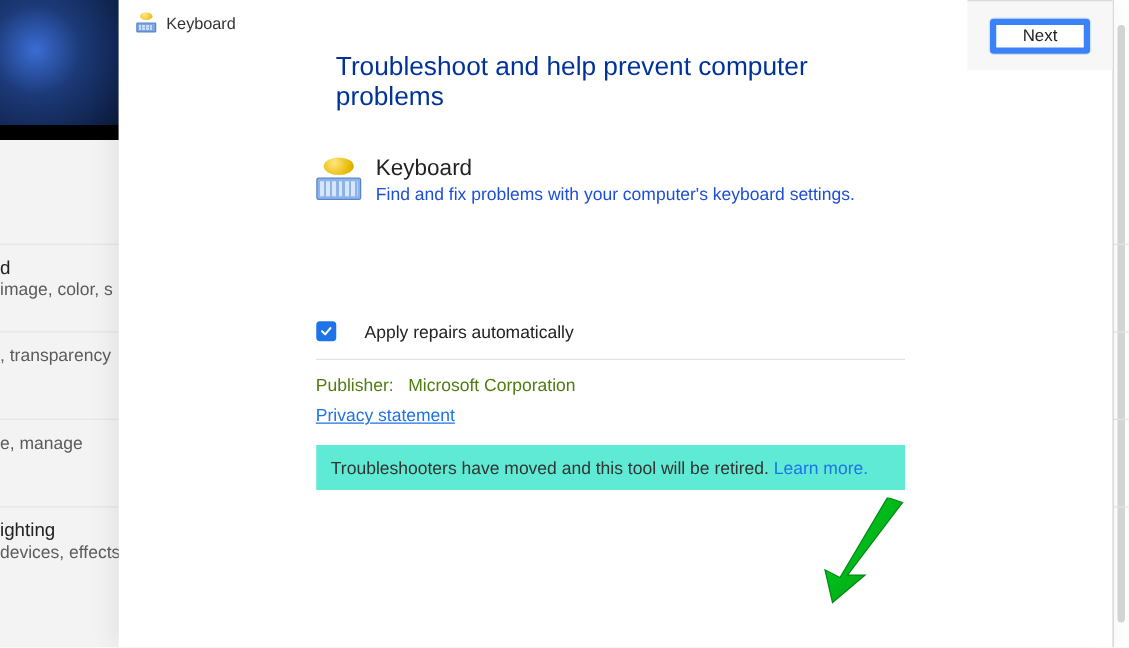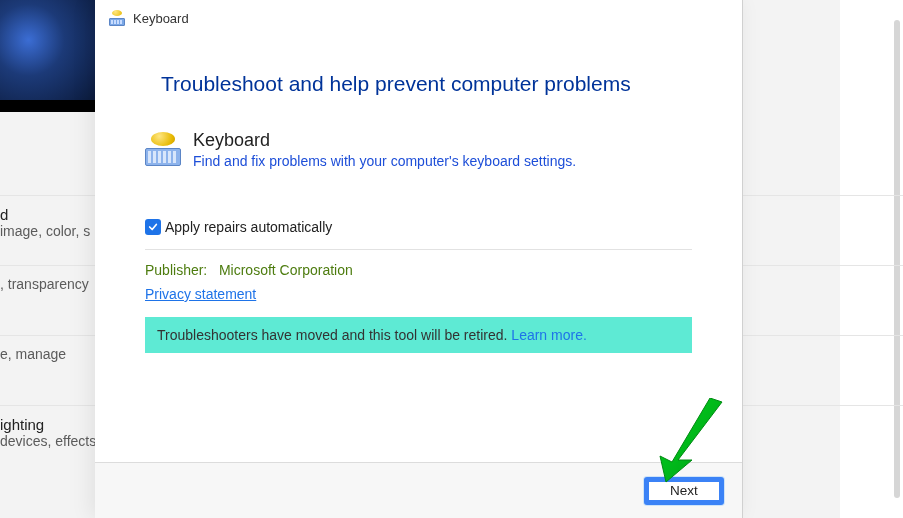--- a/index.html
+++ b/index.html
@@ -13,27 +13,27 @@
     .bg-row { border-top: 1px solid #e5e5e5; padding: 10px 14px 12px 0; color: #5b5b5b; font-size: 14px; height: 70px; }
     .bg-row .t { color: #222; font-size: 15px; }
     .bg-page { position:absolute; right:0; top:0; bottom:0; width:63px; background:#fff; }
     .bg-scrollbar { position:absolute; right:3px; top:20px; bottom:20px; width:6px; background:#d6d6d6; border-radius:3px; }
 
     
     .dialog {
       position: absolute;
       top: 0;
       left: 95px;
-      width: 648px;
+      width: 796px;
       height: 518px;
       background: #ffffff;
       border-right: 1px solid #d0d0d0;
       box-shadow: -4px 0 20px rgba(0,0,0,0.08);
       display: flex;
-      flex-direction: column;
+      flex-direction: row;
     }
     .dlg-titlebar { height: 30px; display:flex; align-items:center; padding: 6px 14px 0 14px; gap:8px; }
     .kb-icon-small { width:16px; height:16px; display:inline-block; position:relative; }
     .kb-icon-small .disc { position:absolute; top:0; left:3px; width:10px; height:6px; border-radius:50%; background: radial-gradient(circle at 35% 30%, #ffe680, #e6b800); }
     .kb-icon-small .board { position:absolute; bottom:0; left:0; width:16px; height:8px; background:#7aa7e6; border:1px solid #5b85c6; border-radius:1px; }
     .kb-icon-small .board::before { content:""; position:absolute; top:1px; left:1px; right:1px; height:2px; background: repeating-linear-gradient(90deg,#c8dcff 0 2px, transparent 2px 3px); }
     .kb-icon-small .board::after { content:""; position:absolute; bottom:1px; left:1px; right:1px; height:2px; background: repeating-linear-gradient(90deg,#c8dcff 0 2px, transparent 2px 3px); }
     .dlg-title { font-size: 13px; color:#333; }
 
     .dlg-body { flex:1; padding: 42px 50px 0 50px; position:relative; }
@@ -41,21 +41,21 @@
 
     .keyboard-row { display:flex; align-items:flex-start; gap:12px; margin-bottom:40px; }
     .kb-icon-large { width:36px; height:34px; position:relative; flex-shrink:0; margin-top:2px; }
     .kb-icon-large .disc { position:absolute; top:0; left:6px; width:24px; height:14px; border-radius:50%; background: radial-gradient(circle at 35% 30%, #ffe680, #e6b800 70%, #cc9a00); }
     .kb-icon-large .board { position:absolute; bottom:0; left:0; width:36px; height:18px; background:#8db3ec; border:1px solid #5b85c6; border-radius:2px; }
     .kb-icon-large .board::before { content:""; position:absolute; top:2px; left:2px; right:2px; height:4px; background: repeating-linear-gradient(90deg,#d8e6fb 0 3px, transparent 3px 5px); }
     .kb-icon-large .board::after { content:""; position:absolute; bottom:2px; left:2px; right:2px; height:9px; background: repeating-linear-gradient(90deg,#d8e6fb 0 3px, transparent 3px 5px); }
     .kb-text .kb-title { font-size:18px; color:#222; }
     .kb-text .kb-desc { font-size:14px; color:#1d4ed8; margin-top:2px; }
 
-    .autofix-row { display:flex; align-items:center; gap:4px; font-size:14px; color:#222; margin-top: 50px; }
+    .autofix-row { display:flex; align-items:center; gap:23px; font-size:14px; color:#222; margin-top: 94px; }
     .chk { width:16px; height:16px; border-radius:3px; background:#1e73e8; display:flex; align-items:center; justify-content:center; flex-shrink:0; }
     .chk svg { width:10px; height:10px; }
 
     .divider { height:1px; background:#e2e2e2; margin:14px 0 12px 0; }
     .pub-row { font-size:14px; color:#4d7c0f; }
     .priv-link { color:#1e73e8; font-size:14px; margin-top:8px; display:inline-block;text-align:right; }
 
     .banner { margin-top:14px; background:#5eead4; padding:10px 12px; font-size:14px; color:#333; }
     .banner a { color:#1e73e8; text-decoration:none; }
 

